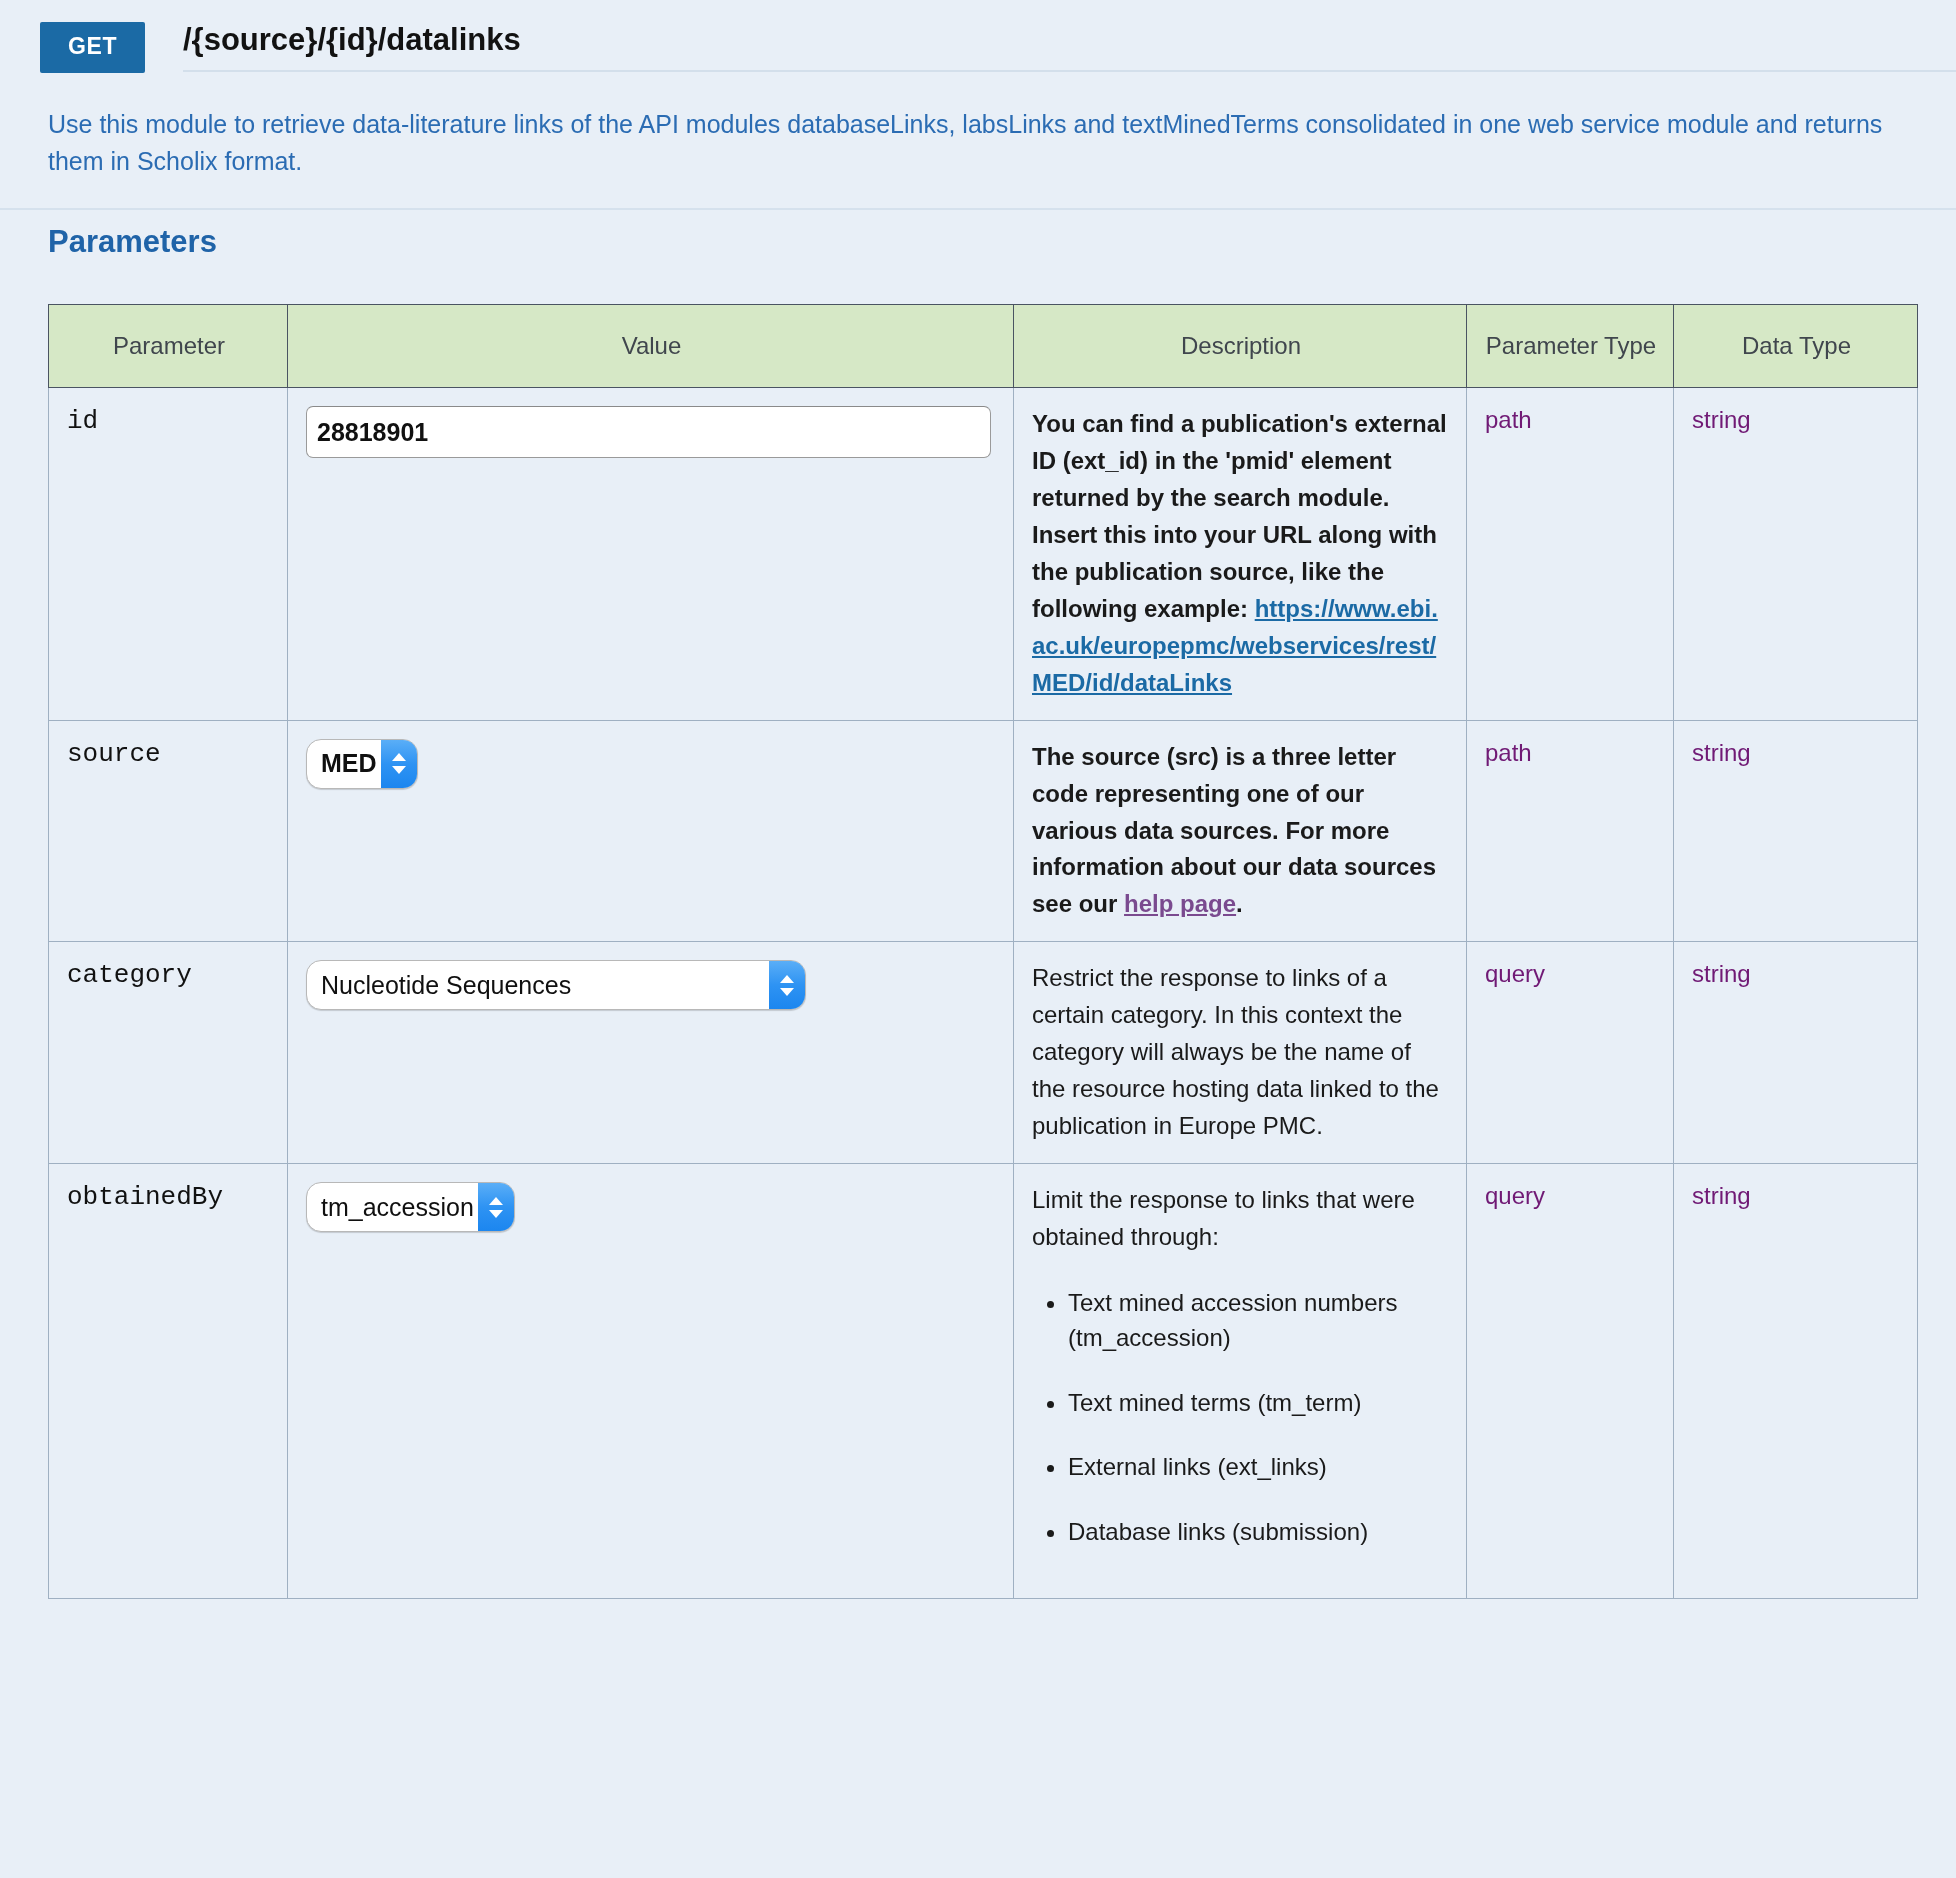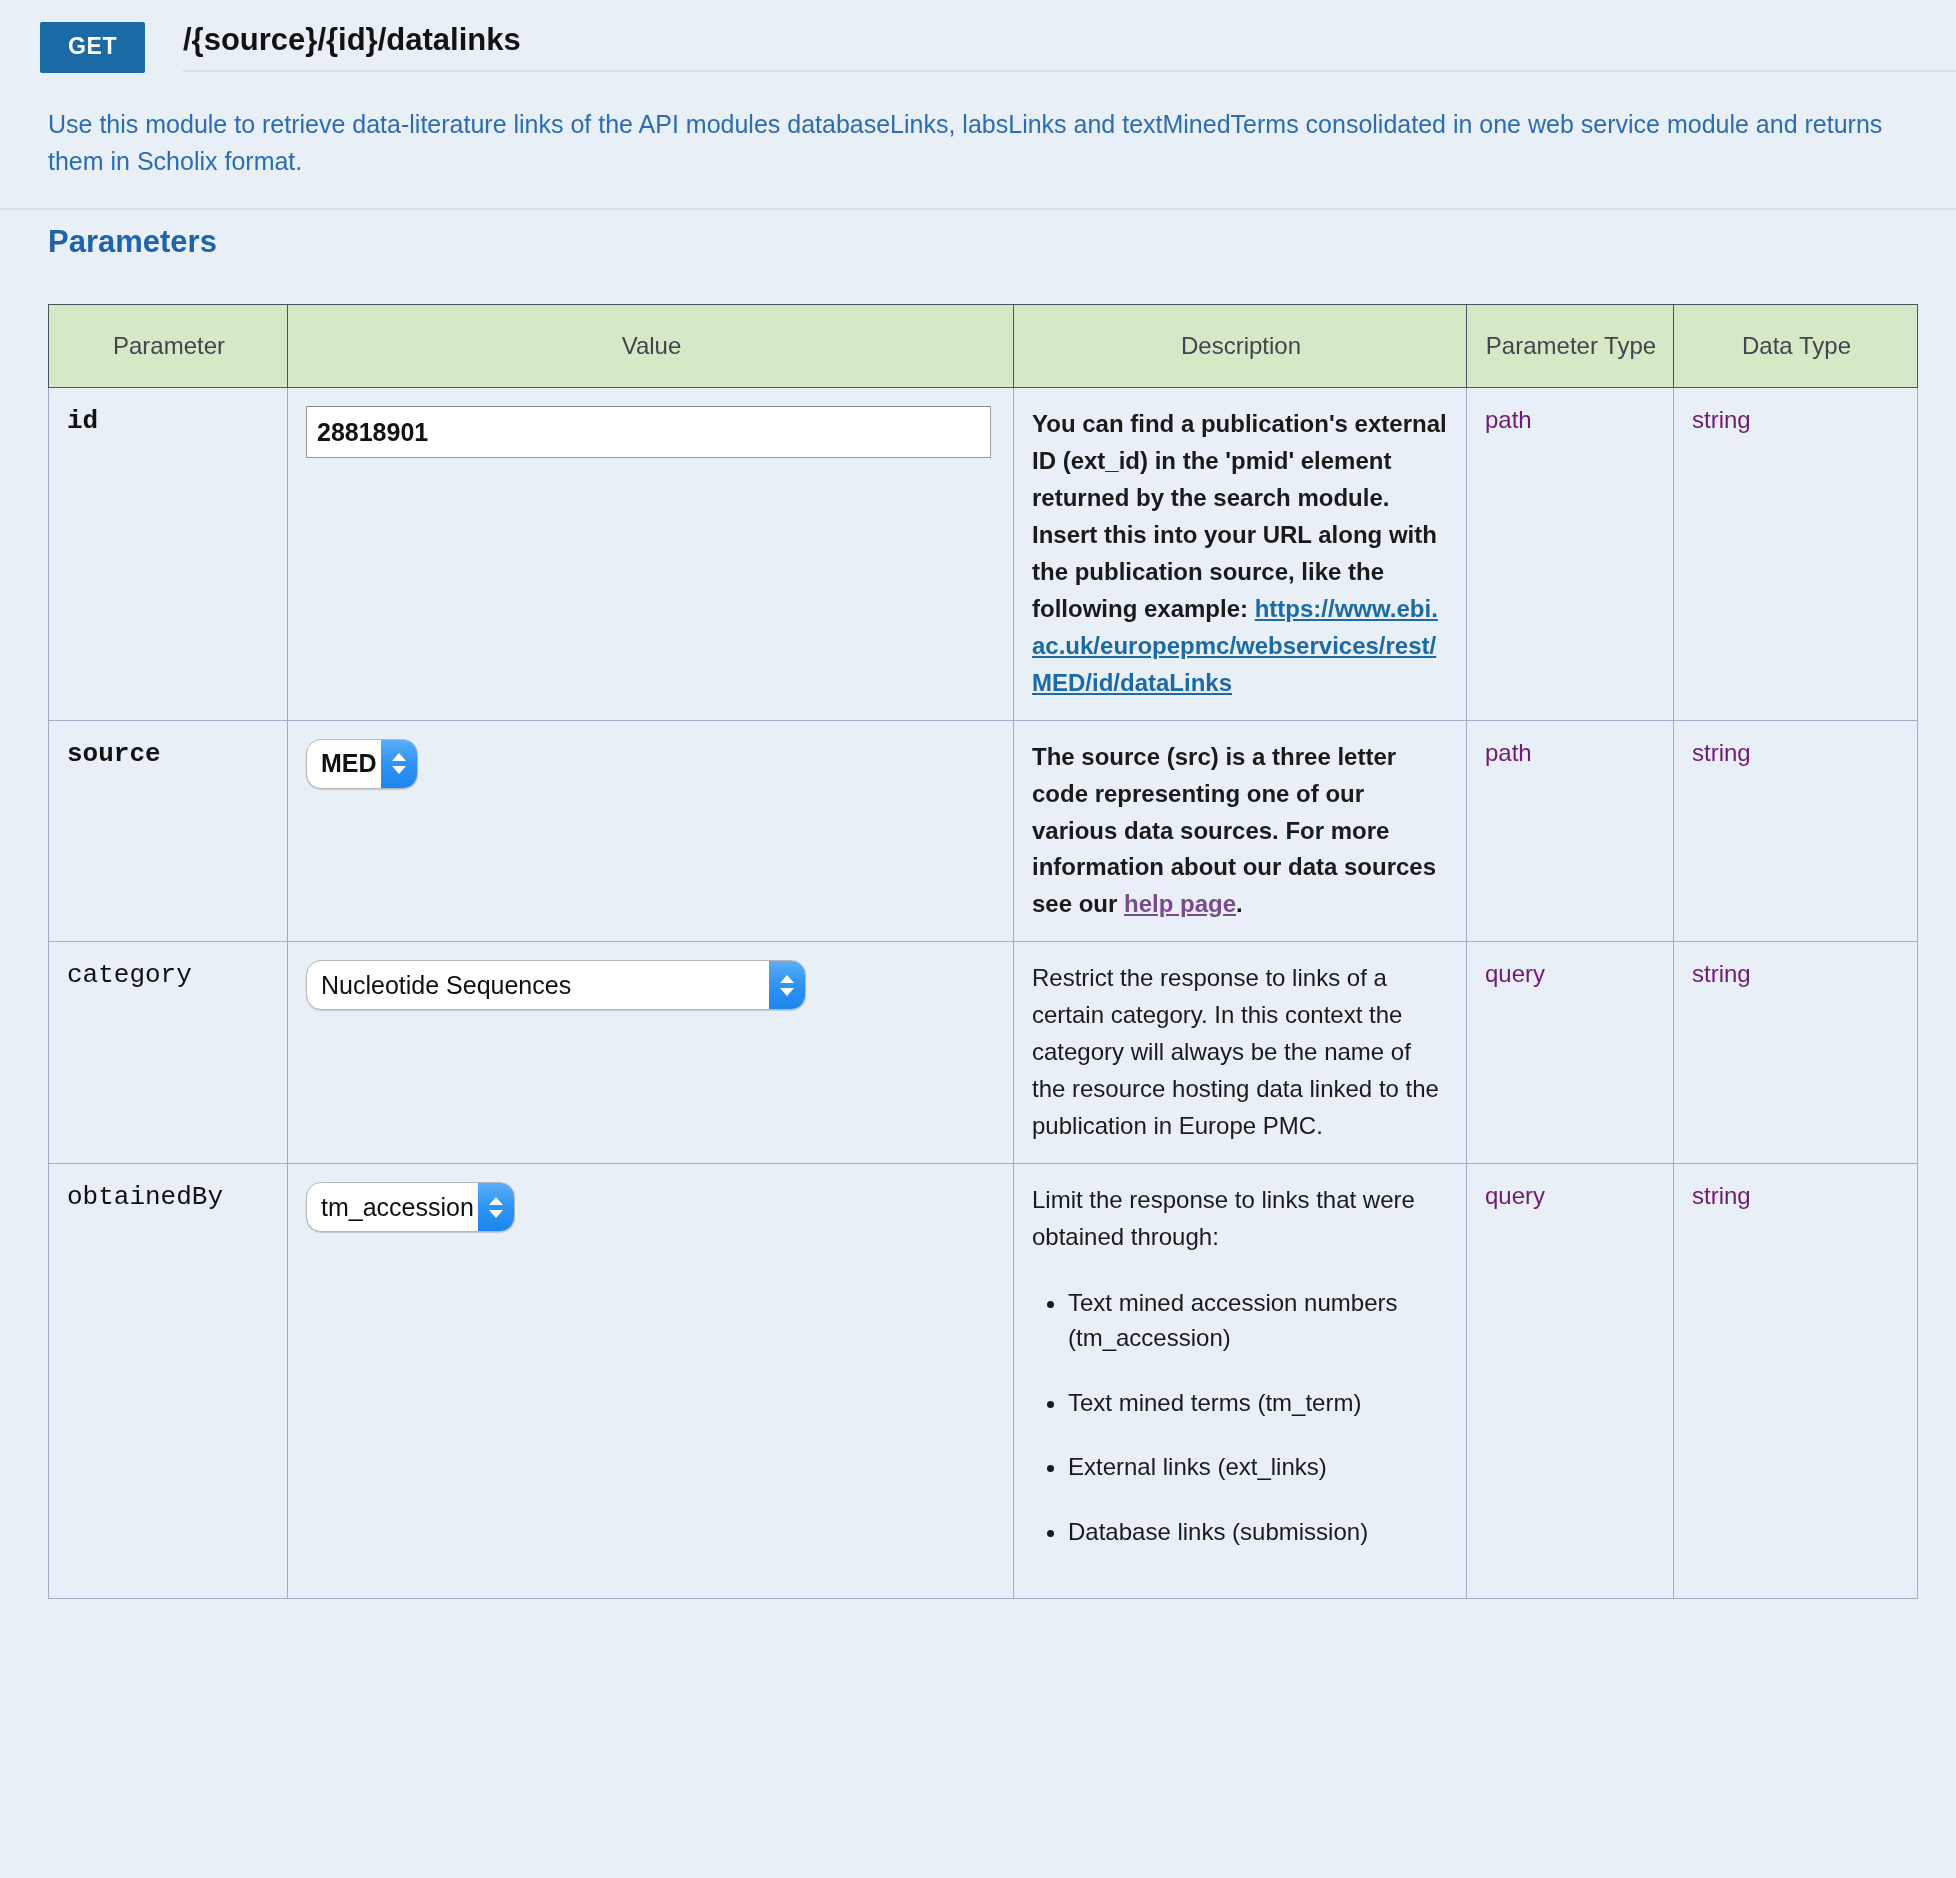--- a/index.html
+++ b/index.html
@@ -109,21 +109,21 @@
     background: #e8eff7;
     border-color: #9fb0c2;
   }
   td.cell-param {
     font-family: "Liberation Mono", monospace;
     font-size: 26px;
     color: #111111;
     padding-top: 28px;
     white-space: nowrap;
   }
-  td.cell-param.bold { font-weight: bold; margin-left: 43px; }
+  td.cell-param.bold { font-weight: normal; margin-left: 43px; }
 
   td.cell-value { padding-top: 24px; }
   td.cell-desc {
     font-size: 24px;
     color: #1a1a1a;
     line-height: 1.54;
     padding-top: 26px;
   }
   td.cell-desc.bold { font-weight: bold; }
   td.cell-ptype, td.cell-dtype {
@@ -154,21 +154,21 @@
     height: 52px;
     font-size: 25px;
     font-weight: bold;
     font-family: "Liberation Sans", sans-serif;
     padding: 2px 10px;
     box-sizing: border-box;
     border: 1px solid #9a9a9a;
     border-top-color: #8a8a8a;
     background: #ffffff;
     color: #111111;
-    border-radius: 1px;
+    border-radius: 7px;
     outline: none;
   }
 
   
   .mac-select {
     display: inline-flex;
     align-items: stretch;
     height: 48px;
     border: 1px solid #b8b8b8;
     border-radius: 15px;

